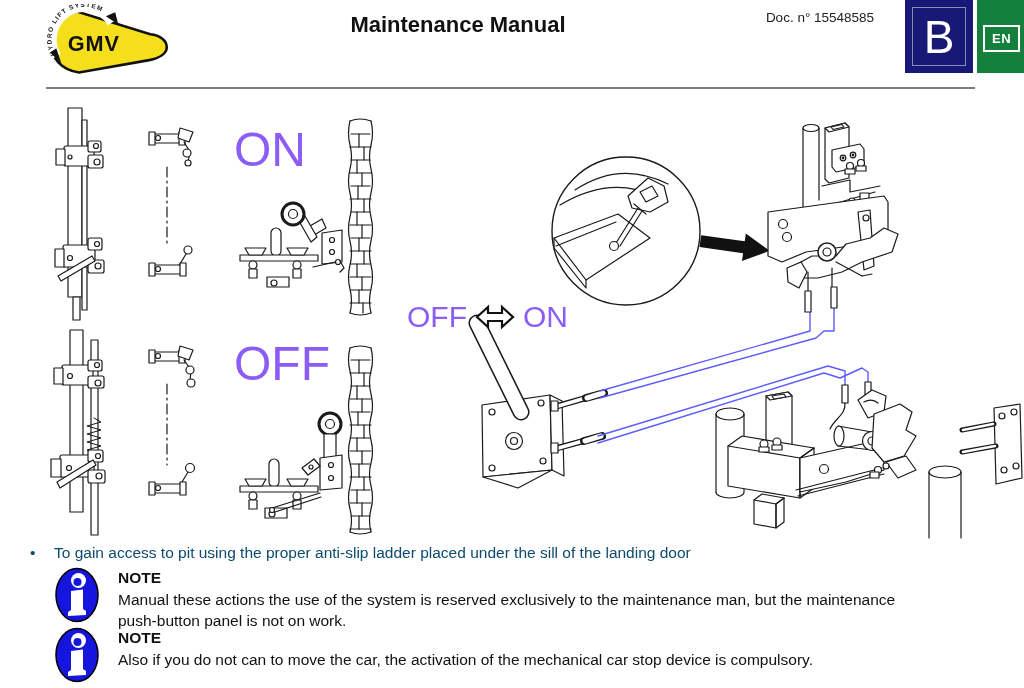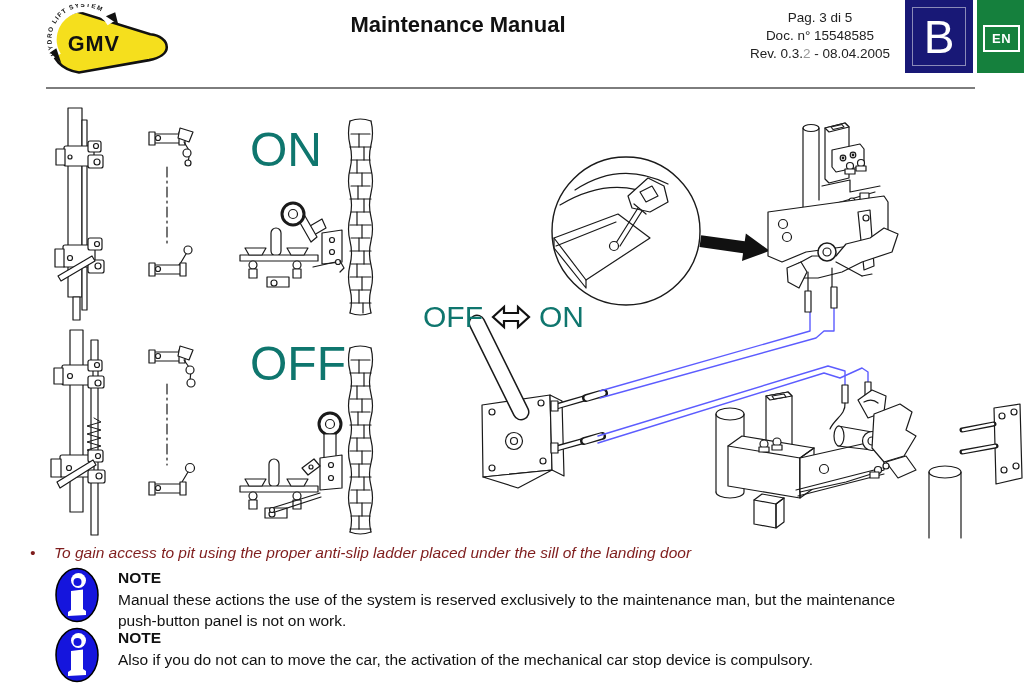--- a/index.html
+++ b/index.html
@@ -17,27 +17,27 @@
   .badge-b{position:absolute;left:905px;top:0;width:68px;height:73px;background:#181876;}
   .badge-b .inner{position:absolute;left:7px;top:7px;right:7px;bottom:7px;border:1px solid #8a8ab8;}
   .badge-b .letter{position:absolute;left:0;top:0;width:100%;height:100%;display:flex;
         align-items:center;justify-content:center;color:#fff;font-size:46px;font-weight:400;}
   .badge-en{position:absolute;left:977px;top:0;width:47px;height:73px;background:#15803d;padding-left:28px;}
   .badge-en .inner{position:absolute;left:6px;top:25px;width:33px;height:23px;border:2px solid #fff;
         display:flex;align-items:center;justify-content:center;color:#fff;font-size:13px;font-weight:bold;letter-spacing:.5px;}
   .header-rule{position:absolute;left:46px;top:87px;width:929px;height:2px;background:#7d7d7d;}
   
   .fig{position:absolute;left:0;top:0;width:1024px;height:688px;}
-  .fig-label{position:absolute;color:#0f766e;white-space:nowrap;margin-left:16px;}
+  .fig-label{position:absolute;color:#8b5cf6;white-space:nowrap;}
   .lbl-on{left:234px;top:122px;font-size:48px;}
   .lbl-off{left:234px;top:336px;font-size:48px;}
   .lbl-toggle{left:407px;top:300px;font-size:30px;display:flex;align-items:center;gap:8px;}
   .lbl-toggle svg{display:block;}
   
-  .bullet-line{position:absolute;left:30px;top:544px;width:980px;font-size:15.5px;color:#7f1d1d;font-style:italic;}
+  .bullet-line{position:absolute;left:30px;top:544px;width:980px;font-size:15.5px;color:#0c4a6e;}
   .bullet-line .dot{display:inline-block;width:24px;}
   .note-icon{position:absolute;left:55px;width:44px;height:56px;}
   .icon-1{top:567px;} .icon-2{top:627px;}
   .note-block{position:absolute;left:118px;font-size:15.5px;line-height:21px;color:#111;}
   .note-1{top:567px;width:800px;}
   .note-2{top:627px;width:880px;}
   .note-title{font-weight:bold;margin-bottom:1px;}
 </style>
 </head>
 <body>
@@ -53,23 +53,21 @@
       <textPath href="#ringpath" startOffset="2">HYDRO LIFT SYSTEM</textPath>
     </text>
     <text x="21" y="45" font-size="21" font-weight="bold" fill="#111" letter-spacing="1">GMV</text>
   </svg>
 
   <div class="title">
     <div>Maintenance Manual</div>
   </div>
 
   <div class="meta">
-    <div>Pag. 3 di 5</div>
     <div>Doc. n° 15548585</div>
-    <div><span>Rev. 0.3.</span><span class="dim">2</span><span> - 08.04.2005</span></div>
   </div>
 
   <div class="badge-b">
     <div class="inner"></div>
     <div class="letter">B</div>
   </div>
   <div class="badge-en">
     <div class="inner">EN</div>
   </div>
 

